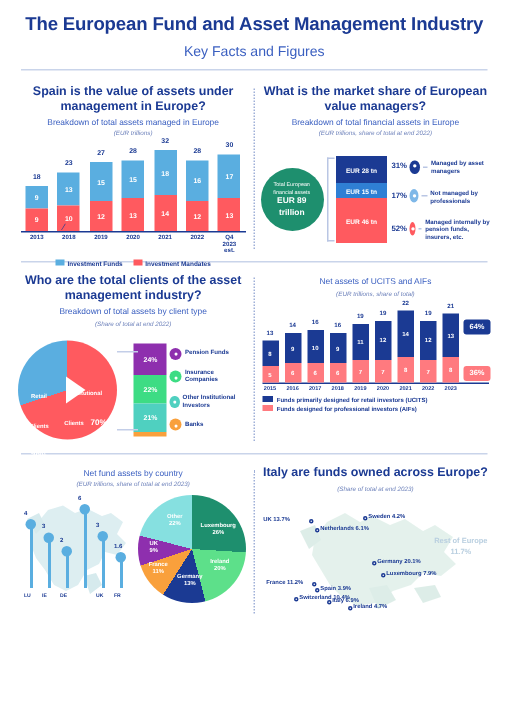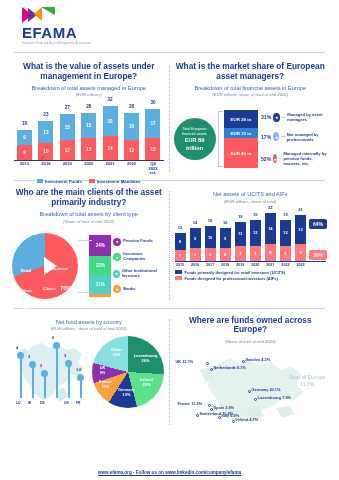--- a/index.html
+++ b/index.html
@@ -133,38 +133,30 @@
 
   
   .footer { position:absolute; left:0; right:0; bottom:5px; text-align:center; font-size:4.6px; color:#1b3a93; font-weight:bold;}
   .footer .u { text-decoration:underline; }
 </style>
 </head>
 <body>
 
 <div class="page">
 
-  <div class="logo-wrap">
-    <div class="logo-mark">
-      <i class="tri-pink"></i>
-        <i class="tri-purple"></i>
-        <i class="tri-orange"></i>
-        <i class="tri-green2"></i>
-    </div>
-    <div class="logo-text">EFAMA</div>
-    <div class="logo-sub">European Fund and Asset Management Association</div>
-  </div>
-
+
+  <div class="main-title">The European Fund and Asset Management Industry</div>
+  <div class="sub-title">Key Facts and Figures</div>
   <div class="hr"></div>
 
   <div class="grid">
 
     <div class="panel">
       <div class="vdiv"></div>
-      <div class="p-title">What is the value of assets under management in Europe?</div>
+      <div class="p-title">Spain is the value of assets under management in Europe?</div>
       <div class="p-sub">Breakdown of total assets managed in Europe</div>
       <div class="p-sub2">(EUR trillions)</div>
       <div class="c1">
         <div class="c1-bars" id="c1bars">
             <div class="c1-col">
               <div class="c1-tot">18</div>
               <div class="seg-blue" style="height: 15.3529px;">9</div>
               <div class="seg-red" style="height: 15.3529px;">9</div>
             </div>
             <div class="c1-col">
@@ -215,21 +207,21 @@
           </div>
           <div class="lg">
             <span class="sw" style="background:#ff5a5f"></span>
             <span>Investment Mandates</span>
           </div>
         </div>
       </div>
     </div>
 
     <div class="panel">
-      <div class="p-title">What is the market share of European asset managers?</div>
+      <div class="p-title">What is the market share of European value managers?</div>
       <div class="p-sub">Breakdown of total financial assets in Europe</div>
       <div class="p-sub2">(EUR trillions, share of total at end 2022)</div>
       <div class="c2">
         <div class="c2-circle">
           <span class="s1">Total European</span>
           <span class="s1">financial assets</span>
           <span class="s2">EUR 89</span>
           <span class="s2">trillion</span>
         </div>
         <div class="c2-brace"></div>
@@ -258,21 +250,21 @@
               <span class="c2-lbl">Managed internally by pension funds, insurers, etc.</span>
             </div>
           </div>
       </div>
     </div>
 
     <div class="hdiv"></div>
 
     <div class="panel">
       <div class="vdiv"></div>
-      <div class="p-title">Who are the main clients of the asset primarily industry?</div>
+      <div class="p-title">Who are the total clients of the asset management industry?</div>
       <div class="p-sub">Breakdown of total assets by client type</div>
       <div class="p-sub2">(Share of total at end 2022)</div>
       <div class="c3">
         <div class="c3-pie">
           <div class="notch"></div>
           <div class="c3-lab lab-inst">
             <span class="t">Institutional Clients</span>
             <span class="n">70%</span>
           </div>
           <div class="c3-lab lab-ret">
@@ -457,21 +449,21 @@
           </div>
           <div class="c5-pl" style="left:14px;top:12px;width:22px">
             <span class="t">Other</span>
             <span class="n">22%</span>
           </div>
         </div>
       </div>
     </div>
 
     <div class="panel">
-      <div class="p-title">Where are funds owned across Europe?</div>
+      <div class="p-title">Italy are funds owned across Europe?</div>
       <div class="p-sub2" style="margin-top:4px">(Share of total at end 2023)</div>
       <div class="c6">
         <svg class="c6-map" viewBox="0 0 130 74">
           <path fill="#cfe7de" d="M28 12 L40 6 L50 12 L58 8 L70 14 L80 10 L92 18 L100 14 L112 22 L106 32 L114 40 L104 48 L92 46 L84 54 L72 58 L60 66 L48 68 L38 62 L30 54 L24 44 L18 34 L20 22 Z"></path>
           <path fill="#c3e0d6" d="M10 18 L20 14 L24 24 L16 30 Z"></path>
           <path fill="#c3e0d6" d="M56 56 L68 54 L74 64 L62 70 Z"></path>
           <path fill="#c3e0d6" d="M86 56 L100 54 L104 62 L92 66 Z"></path>
         </svg>
         <div class="c6-rest">
           <span>Rest of Europe</span><br>

